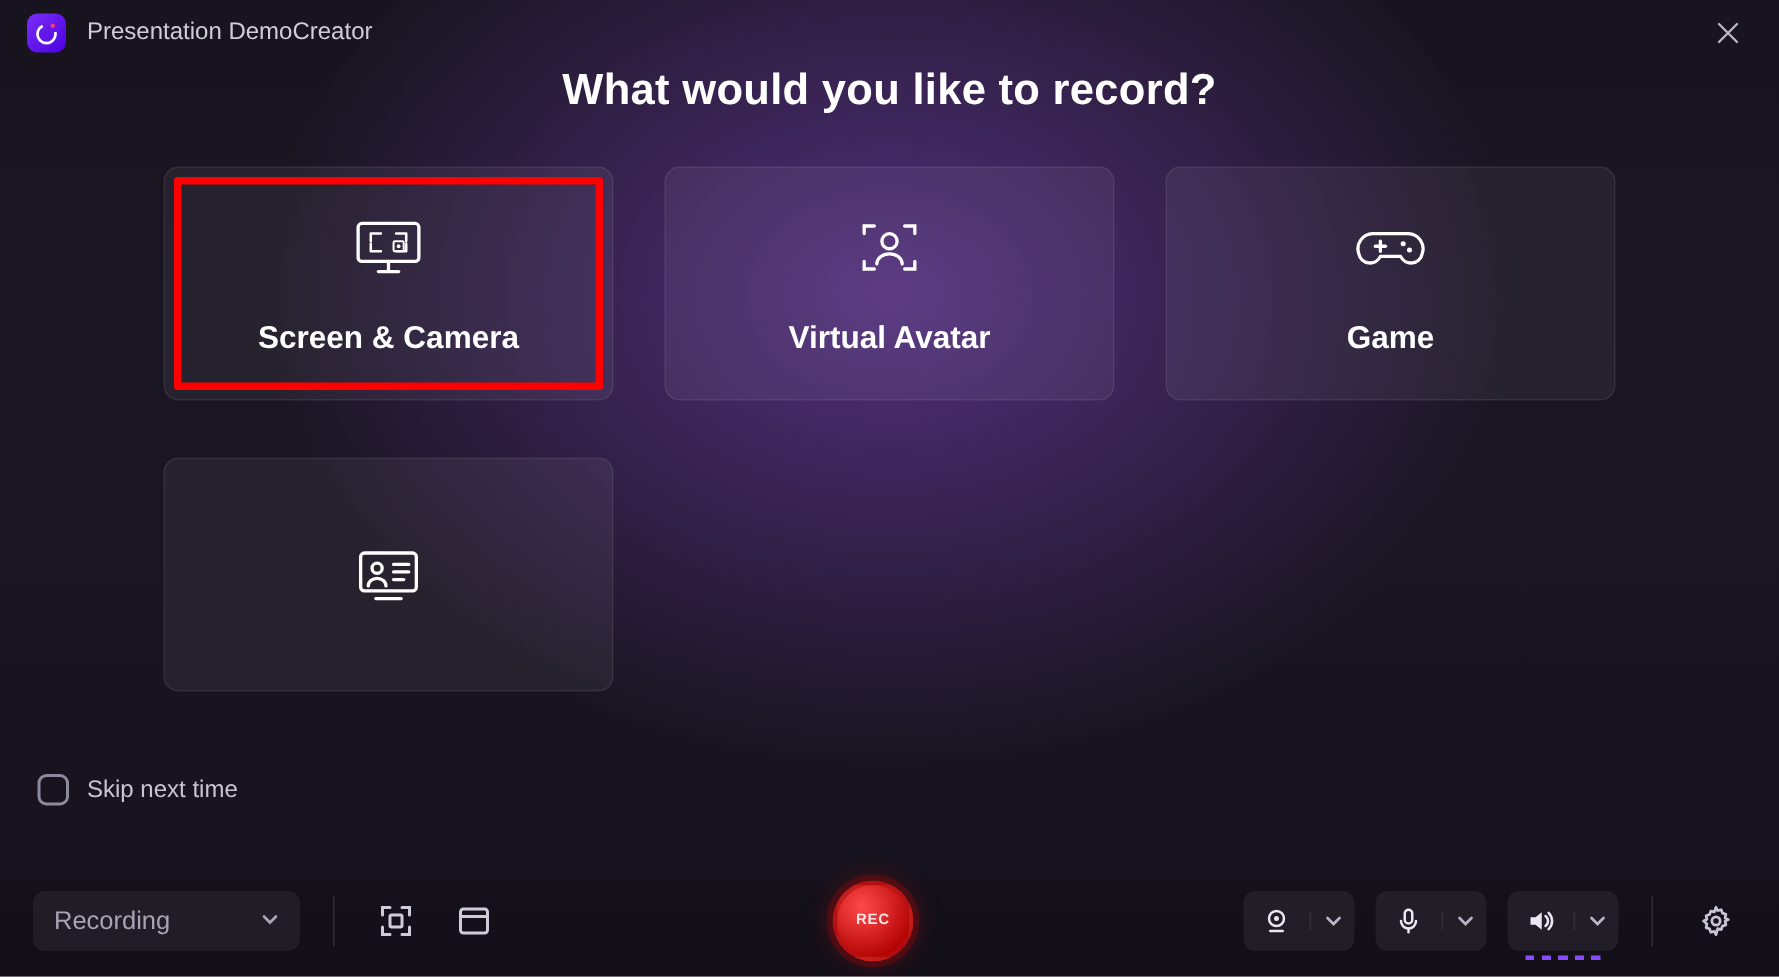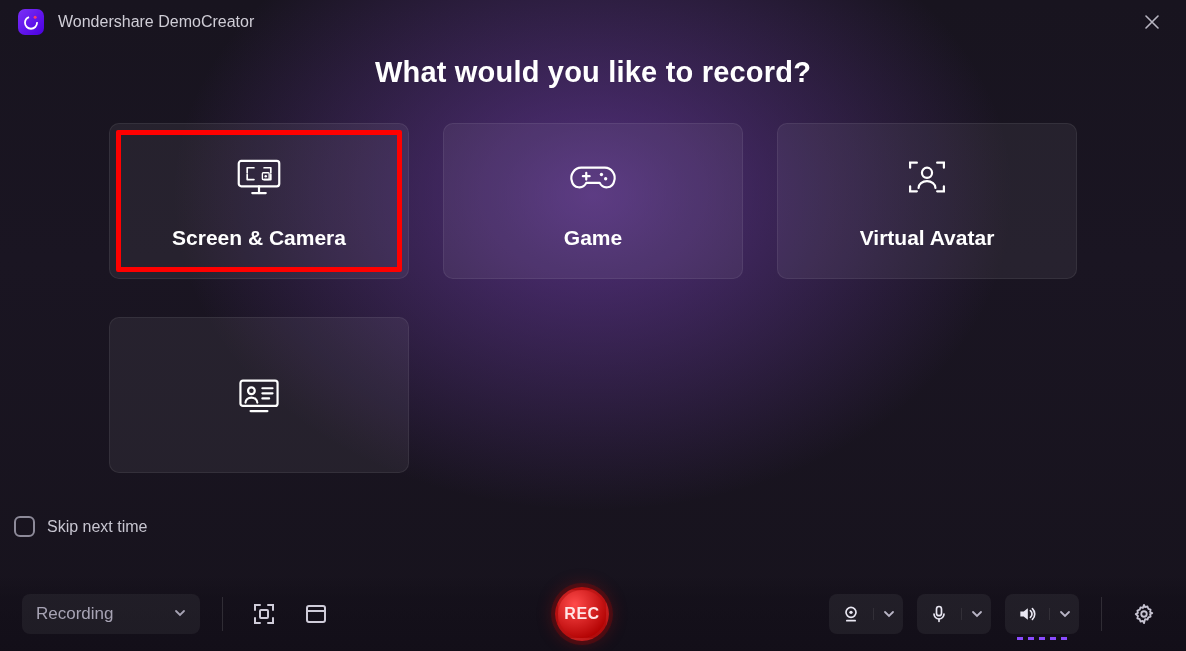--- a/index.html
+++ b/index.html
@@ -27,21 +27,21 @@
   .titlebar-spacer { flex: 1; }
   .close-btn {
     width: 32px; height: 32px; display: flex; align-items: center; justify-content: center;
     color: #b8b6c2; cursor: pointer; border-radius: 4px;
   }
   .close-btn svg { width: 14px; height: 14px; }
 
   
   .heading {
     text-align: center; font-size: 29px; font-weight: 700; letter-spacing: 0.2px;
-    margin-top: 12px; color: #ffffff;
+    margin-top: 0; color: #ffffff;
   }
 
   
   .grid {
     width: 970px; margin: 34px auto 0; display: grid;
     grid-template-columns: repeat(3, 300px); grid-template-rows: repeat(2, 156px);
     gap: 38px 34px; justify-content: center;
   }
   .card {
     background: rgba(255,255,255,0.06);
@@ -53,21 +53,21 @@
   .card.highlighted::after {
     content: ""; position: absolute; inset: 6px;
     border: 5px solid #ff0000; border-radius: 2px; pointer-events: none;
   }
   .card .icon-wrap { height: 50px; display: flex; align-items: center; justify-content: center; }
   .card .icon-wrap svg { width: 54px; height: 50px; stroke: #fff; fill: none; }
   .card-label { font-size: 21px; font-weight: 700; color: #fff; }
 
   
   .skip-row {
-    position: absolute; left: 14px; top: 516px; display: flex; align-items: center; gap: 12px;
+    position: absolute; left: 25px; top: 516px; display: flex; align-items: center; gap: 12px;
     color: #c7c5d0; font-size: 16px;
   }
   .checkbox {
     width: 21px; height: 21px; border: 2px solid #8d8a99; border-radius: 6px; cursor: pointer;
   }
 
   
   .toolbar {
     position: absolute; left: 0; right: 0; bottom: 0; height: 75px;
     background: linear-gradient(180deg, rgba(20,16,28,0.0), rgba(18,14,24,0.55) 30%, rgba(18,14,24,0.85));
@@ -91,21 +91,21 @@
   .flex-spacer { flex: 1; }
 
   .rec-btn {
     width: 54px; height: 54px; border-radius: 50%;
     background: radial-gradient(circle at 35% 30%, #ff4a4a, #b00000 80%);
     border: 3px solid rgba(180,20,20,0.6);
     box-shadow: 0 0 0 4px rgba(140,10,10,0.35), 0 0 18px rgba(200,20,20,0.4);
     display: flex; align-items: center; justify-content: center; cursor: pointer;
     position: relative;
   }
-  .rec-btn span { font-size: 16px; font-weight: 700; color: #ffe6e6; letter-spacing: 0.5px; }
+  .rec-btn span { font-size: 10px; font-weight: 700; color: #ffe6e6; letter-spacing: 0.5px; }
 
   .pill {
     height: 40px; border-radius: 8px; background: rgba(255,255,255,0.06);
     display: flex; align-items: center; cursor: pointer; color: #e9e7f2;
   }
   .pill .main { width: 44px; display:flex; align-items:center; justify-content:center; }
   .pill .chev { width: 30px; display:flex; align-items:center; justify-content:center; color:#b9b5c6; border-left: 1px solid rgba(255,255,255,0.08);}
   .pill svg { width: 20px; height: 20px; }
   .pill.active-dots { position: relative; }
   .pill.active-dots::after{
@@ -123,21 +123,21 @@
 </head>
 <body>
 
 <div class="titlebar">
   <div class="app-logo">
     <svg viewBox="0 0 24 24">
         <circle cx="12" cy="13" r="8" fill="none" stroke="#fff" stroke-width="2.4" stroke-dasharray="34 14"></circle>
         <circle cx="17.5" cy="5.5" r="2" fill="#ff3b6b"></circle>
       </svg>
   </div>
-  <div class="app-title">Wondershare DemoCreator</div>
+  <div class="app-title">Presentation DemoCreator</div>
   <div class="titlebar-spacer"></div>
   <div class="close-btn">
     <svg viewBox="0 0 14 14">
         <path d="M1 1 L13 13 M13 1 L1 13" stroke="currentColor" stroke-width="1.6" stroke-linecap="round"></path>
       </svg>
   </div>
 </div>
 
 <h1 class="heading">What would you like to record?</h1>
 
@@ -154,40 +154,40 @@
         <rect x="36" y="20" width="8" height="8" rx="1" stroke-width="1.6"></rect>
       </svg>
     </div>
     <div class="card-label">Screen &amp; Camera</div>
   </div>
 
 
 
   <div class="card">
     <div class="icon-wrap">
+      <svg viewBox="0 0 64 50" stroke-width="2.6" stroke-linecap="round">
+        <path d="M12 14 v-6 h8 M52 14 v-6 h-8 M12 36 v6 h8 M52 36 v6 h-8"></path>
+        <circle cx="32" cy="20" r="6"></circle>
+        <path d="M22 38 a10 8 0 0 1 20 0"></path>
+      </svg>
+    </div>
+    <div class="card-label">Virtual Avatar</div>
+  </div>
+
+  <div class="card">
+    <div class="icon-wrap">
       <svg viewBox="0 0 64 50" stroke-width="2.6" stroke-linejoin="round" stroke-linecap="round">
         <path d="M18 14 h28 a12 12 0 0 1 11 16 a9 9 0 0 1 -17 2 h-16 a9 9 0 0 1 -17 -2 a12 12 0 0 1 11 -16 z"></path>
         <line x1="20" y1="24" x2="28" y2="24"></line>
           <line x1="24" y1="20" x2="24" y2="28"></line>
         <circle cx="42" cy="22" r="2" fill="#fff" stroke="none"></circle>
         <circle cx="47" cy="27" r="2" fill="#fff" stroke="none"></circle>
       </svg>
     </div>
     <div class="card-label">Game</div>
-  </div>
-
-  <div class="card">
-    <div class="icon-wrap">
-      <svg viewBox="0 0 64 50" stroke-width="2.6" stroke-linecap="round">
-        <path d="M12 14 v-6 h8 M52 14 v-6 h-8 M12 36 v6 h8 M52 36 v6 h-8"></path>
-        <circle cx="32" cy="20" r="6"></circle>
-        <path d="M22 38 a10 8 0 0 1 20 0"></path>
-      </svg>
-    </div>
-    <div class="card-label">Virtual Avatar</div>
   </div>
 
   <div class="card">
     <div class="icon-wrap">
       <svg viewBox="0 0 64 50" stroke-width="2.6" stroke-linejoin="round" stroke-linecap="round">
         <rect x="10" y="8" width="44" height="30" rx="3"></rect>
         <circle cx="23" cy="20" r="4"></circle>
         <path d="M16 34 a7 6 0 0 1 14 0"></path>
         <line x1="36" y1="17" x2="48" y2="17"></line>
         <line x1="36" y1="23" x2="48" y2="23"></line>

